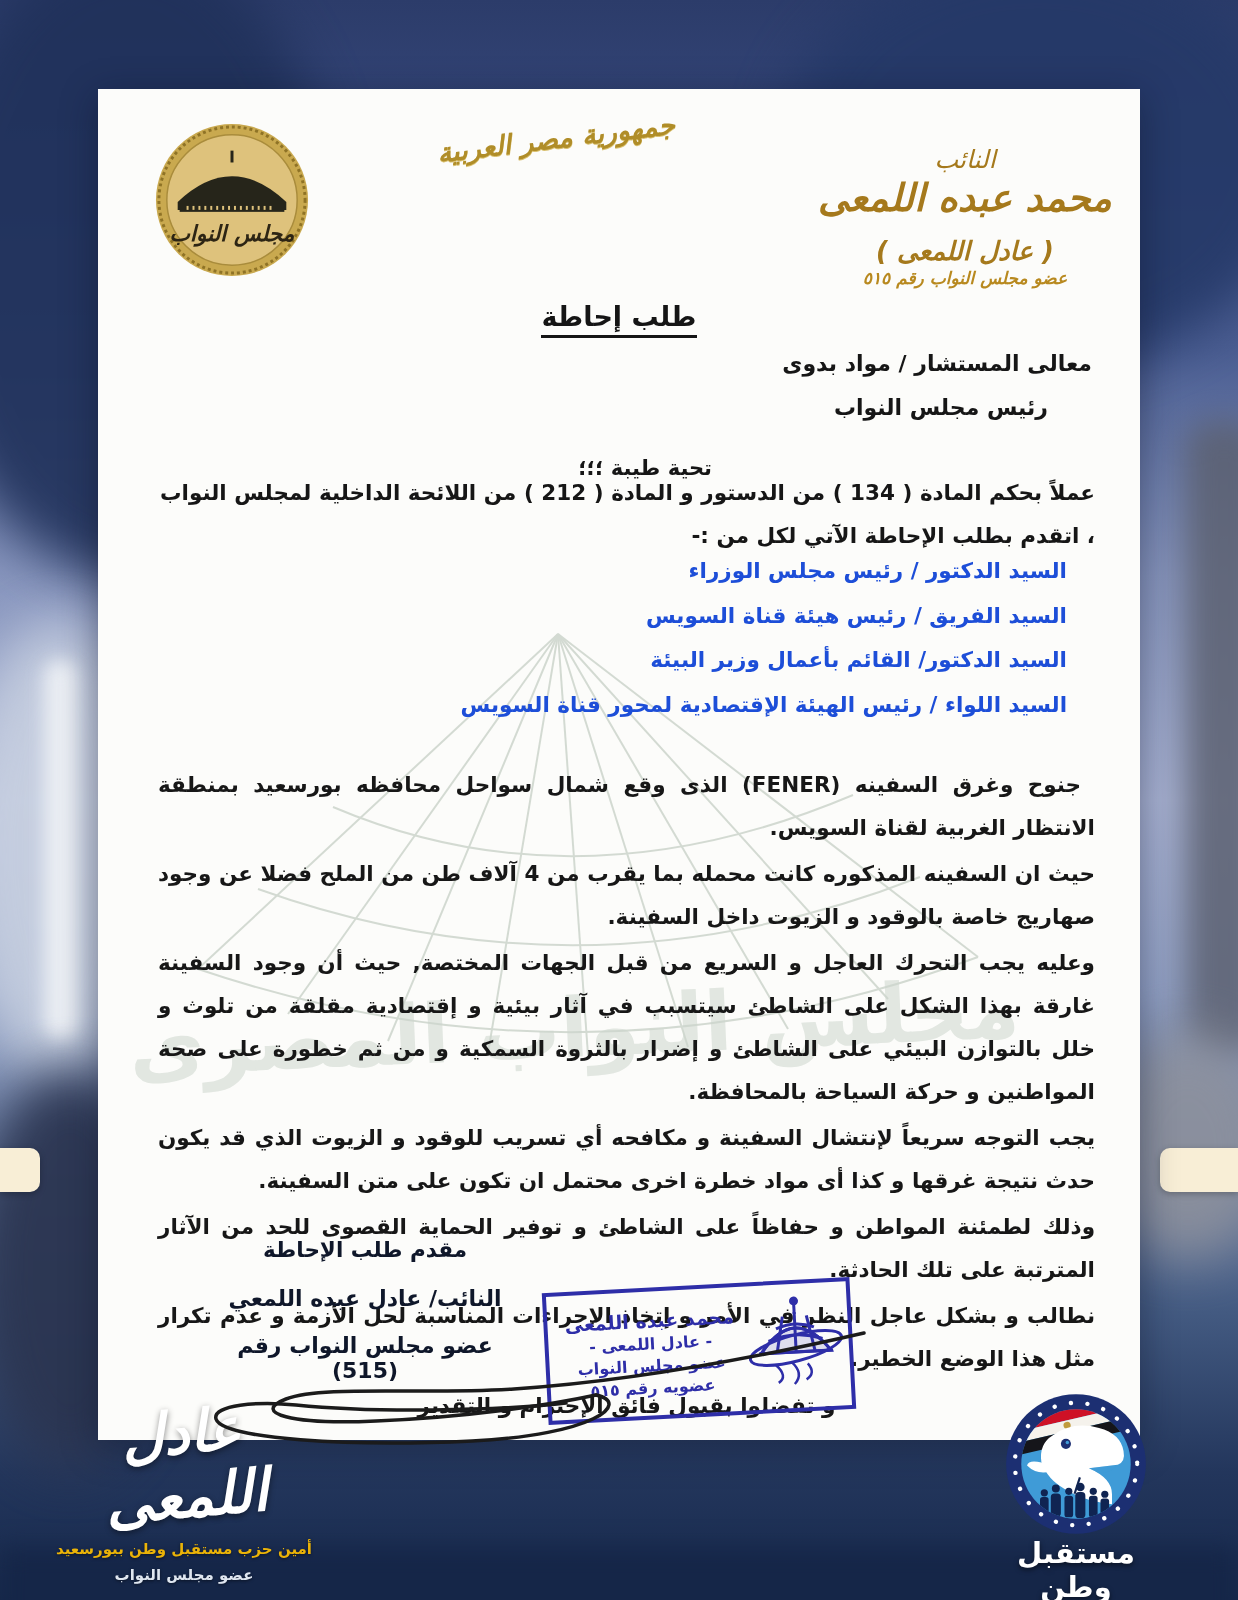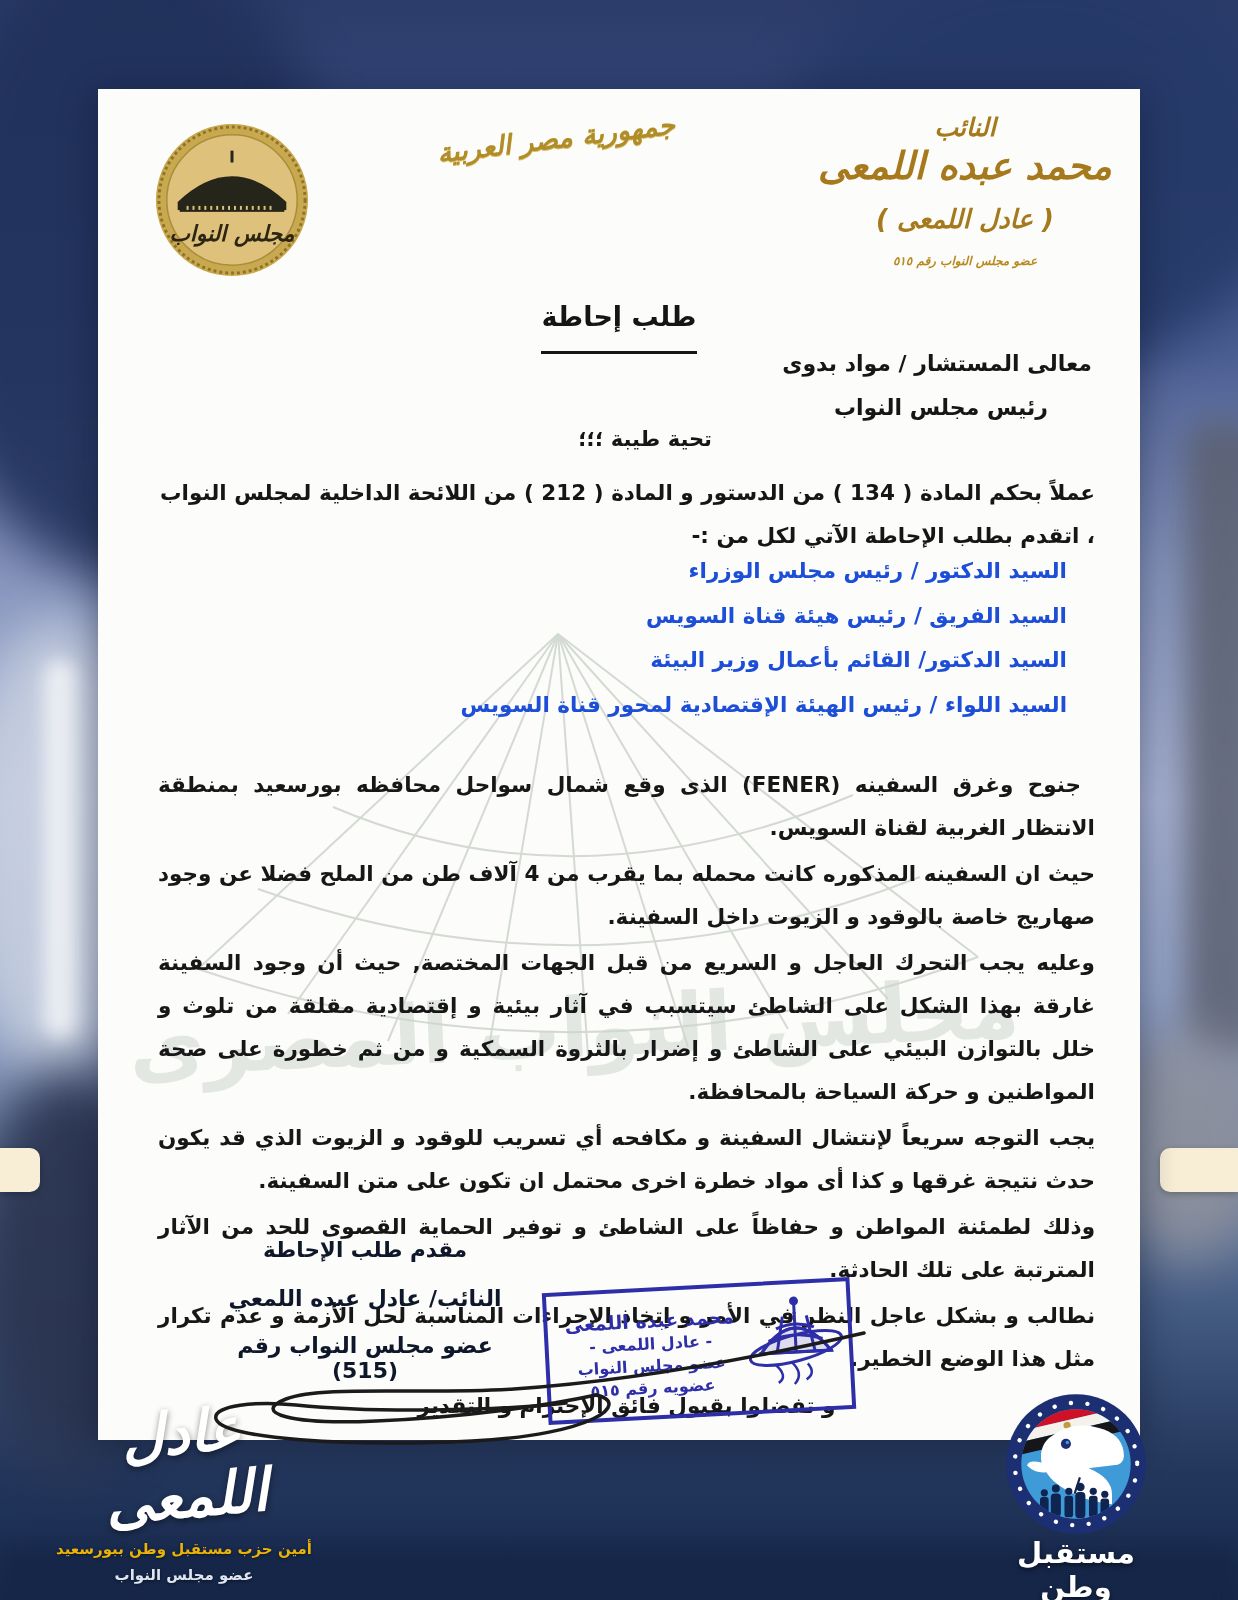--- a/index.html
+++ b/index.html
@@ -33,32 +33,32 @@
   .wm { position:absolute; inset:0; pointer-events:none; }
   .wm-text { position:absolute; right:120px; top:890px; width:820px; text-align:center;
              font-size:82px; font-weight:bold; color:#cdd6cd; opacity:.55;
              transform:rotate(-2.5deg); letter-spacing:4px; white-space:nowrap; }
 
   .seal { position:absolute; left:55px; top:32px; width:158px; height:158px; }
   .calli { position:absolute; left:318px; top:34px; width:280px; text-align:center;
            color:#b08d28; font-size:27px; font-weight:bold; font-style:italic;
            transform:rotate(-7deg); text-shadow:0 1px 0 #d9c070; } 
   .mp-wrap { position:absolute; right:20px; top:24px; width:310px; text-align:center; color:#a5791c; }
-  .mp-t  { font-size:25px; font-weight:bold; font-style:italic; }
+  .mp-t  { font-size:25px; font-weight:normal; font-style:italic;margin-top:32px; }
   .mp-n  { font-size:38px; font-weight:bold; font-style:italic; margin-top:2px; }
   .mp-a  { font-size:26px; font-weight:bold; font-style:italic; margin-top:16px; }
-  .mp-m  { font-size:12px; font-weight:bold; font-style:italic; color:#b8891f; margin-top:20px; letter-spacing:1px; }
+  .mp-m  { font-size:17px; font-weight:bold; font-style:italic; color:#b8891f; margin-top:2px; letter-spacing:1px; }
 
   .doc-title { position:absolute; left:0; right:0; top:212px; text-align:center; }
   .doc-title span { font-size:27px; font-weight:bold; color:#151515;
-                    border-bottom:3.5px solid #151515; padding-bottom:19px; }
+                    border-bottom:3.5px solid #151515; padding-bottom:3px; }
 
   .addr1 { position:absolute; right:48px;  top:262px; font-size:22px; font-weight:bold; color:#161616; }
   .addr2 { position:absolute; right:92px;  top:306px; font-size:22px; font-weight:bold; color:#161616; }
-  .greet { position:absolute; right:428px; top:338px; font-size:21px; font-weight:bold; color:#161616; }
+  .greet { position:absolute; right:428px; top:367px; font-size:21px; font-weight:bold; color:#161616; }
 
   .intro { position:absolute; right:45px; left:62px; top:382px; font-size:21.5px; font-weight:bold;
            color:#161616; line-height:43px; text-align:justify; }
 
   .recips { position:absolute; right:73px; top:460px; font-size:21.5px; font-weight:bold;
             color:#1d4ed8; line-height:44.5px; list-style:none; }
 
   .subject { position:absolute; left:0; right:0; top:638px; text-align:center; }
   .subject span { font-size:23px; font-weight:bold; color:#111;
                   border-bottom:3px solid #111; padding-bottom:2px; }

